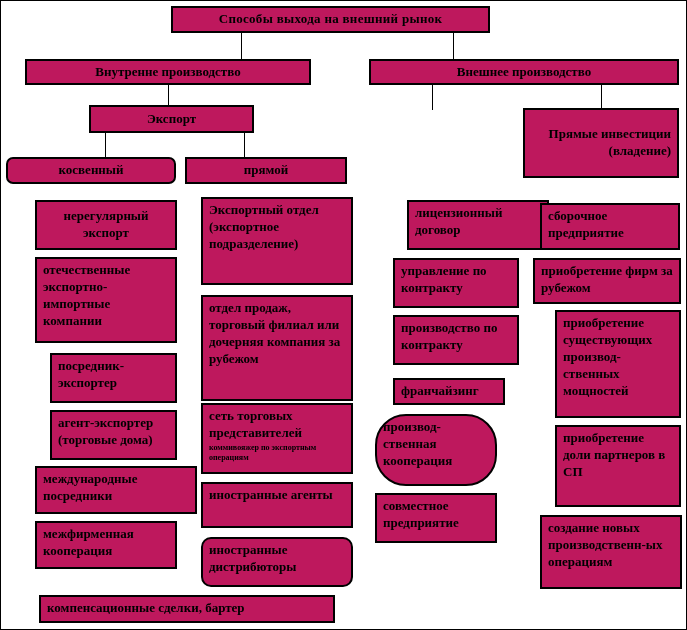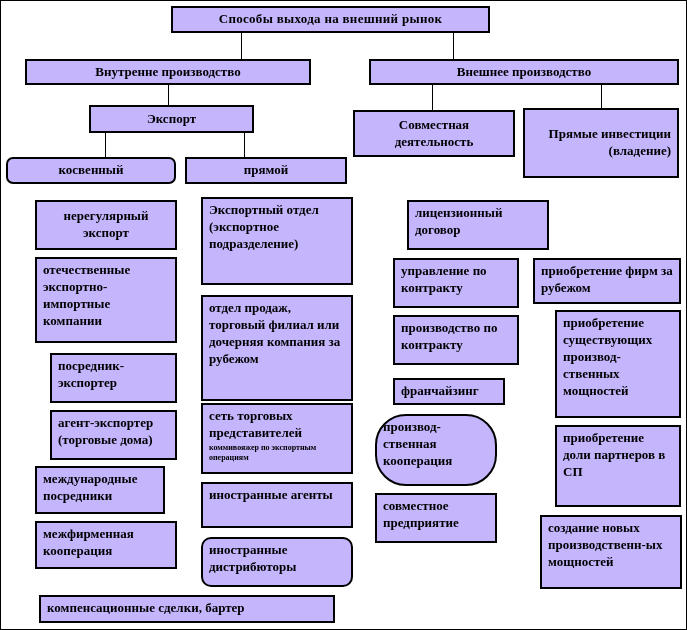--- a/index.html
+++ b/index.html
@@ -13,21 +13,21 @@
   #canvas {
     position: absolute;
     left: 0; top: 0;
     width: 687px; height: 630px;
     background: #ffffff;
     border: 1px solid #000;
   }
   .box {
     position: absolute;
     border: 2px solid #000;
-    background: #c4b5fd;
+    background: #be185d;
     color: #000;
     font-weight: bold;
     font-size: 13px;
     line-height: 1.3;
     padding: 3px 6px;
     overflow: hidden;
   }
   .center {
     display: flex;
     align-items: center;
@@ -48,21 +48,21 @@
   #joint       { left: 352px; top: 109px; width: 162px; height: 47px; }
   #investment  { left: 522px; top: 107px; width: 156px; height: 70px; text-align: right; }
   
   #indirect    { left: 5px;   top: 156px; width: 170px; height: 27px; border-radius: 7px; }
   #direct      { left: 184px; top: 156px; width: 162px; height: 27px; }
   
   #irregular   { left: 34px;  top: 199px; width: 142px; height: 50px; }
   #domestic    { left: 34px;  top: 256px; width: 142px; height: 86px; }
   #intermediary{ left: 49px;  top: 352px; width: 127px; height: 50px; }
   #agent       { left: 49px;  top: 409px; width: 127px; height: 50px; }
-  #international{ left: 34px; top: 465px; width: 130px; height: 48px; }
+  #international{ left: 34px; top: 465px; width: 162px; height: 48px; }
   #interfirm   { left: 34px;  top: 520px; width: 142px; height: 48px; }
   
   #export-dept { left: 200px; top: 196px; width: 152px; height: 88px; }
   #sales-dept  { left: 200px; top: 294px; width: 152px; height: 106px; }
   #sales-network{ left: 200px; top: 402px; width: 152px; height: 71px; }
   #foreign-agents{ left: 200px; top: 481px; width: 152px; height: 46px; }
   #foreign-distributors{ left: 200px; top: 536px; width: 152px; height: 50px; border-radius: 10px; }
   
   #license     { left: 374px; top: 199px; width: 142px; height: 50px; margin-left: 32px; }
   #contract-mgmt{ left: 392px; top: 257px; width: 126px; height: 50px; }
@@ -100,21 +100,20 @@
   <div class="line" id="l5"></div>
   <div class="line" id="l6"></div>
   <div class="line" id="l7"></div>
 
   <div class="box center" id="title">Способы выхода на внешний рынок</div>
 
   <div class="box center" id="internal">Внутренне производство</div>
   <div class="box center" id="external">Внешнее производство</div>
 
   <div class="box center" id="export">Экспорт</div>
-  <div class="box center" id="joint">Совместная деятельность</div>
   <div class="box center" id="investment">Прямые инвестиции (владение)</div>
 
   <div class="box center" id="indirect">косвенный</div>
   <div class="box center" id="direct">прямой</div>
 
   <div class="box center" id="irregular">нерегулярный экспорт</div>
   <div class="box left" id="domestic">отечественные экспортно-импортные компании</div>
   <div class="box left" id="intermediary">посредник-экспортер</div>
   <div class="box left" id="agent">агент-экспортер (торговые дома)</div>
   <div class="box left" id="international">международные посредники</div>
@@ -129,20 +128,21 @@
   <div class="box left" id="foreign-agents">иностранные агенты</div>
   <div class="box left" id="foreign-distributors">иностранные дистрибюторы</div>
 
   <div class="box left" id="license">лицензионный договор</div>
   <div class="box left" id="contract-mgmt">управление по контракту</div>
   <div class="box left" id="contract-prod">производство по контракту</div>
   <div class="box left" id="franchising">франчайзинг</div>
   <div class="box left" id="prod-coop">производ-ственная кооперация</div>
   <div class="box left" id="joint-venture">совместное предприятие</div>
 
+  <div class="box left" id="assembly">сборочное предприятие</div>
   <div class="box left" id="acquisition">приобретение фирм за рубежом</div>
   <div class="box left" id="existing">приобретение существующих производ-ственных мощностей</div>
   <div class="box left" id="share">приобретение доли партнеров в СП</div>
-  <div class="box left" id="new-capacity">создание новых производственн-ых мощностей</div>
+  <div class="box left" id="new-capacity">создание новых производственн-ых операциям</div>
 
   <div class="box left" id="barter">компенсационные сделки, бартер</div>
 
 </div>
 
 </body></html>

